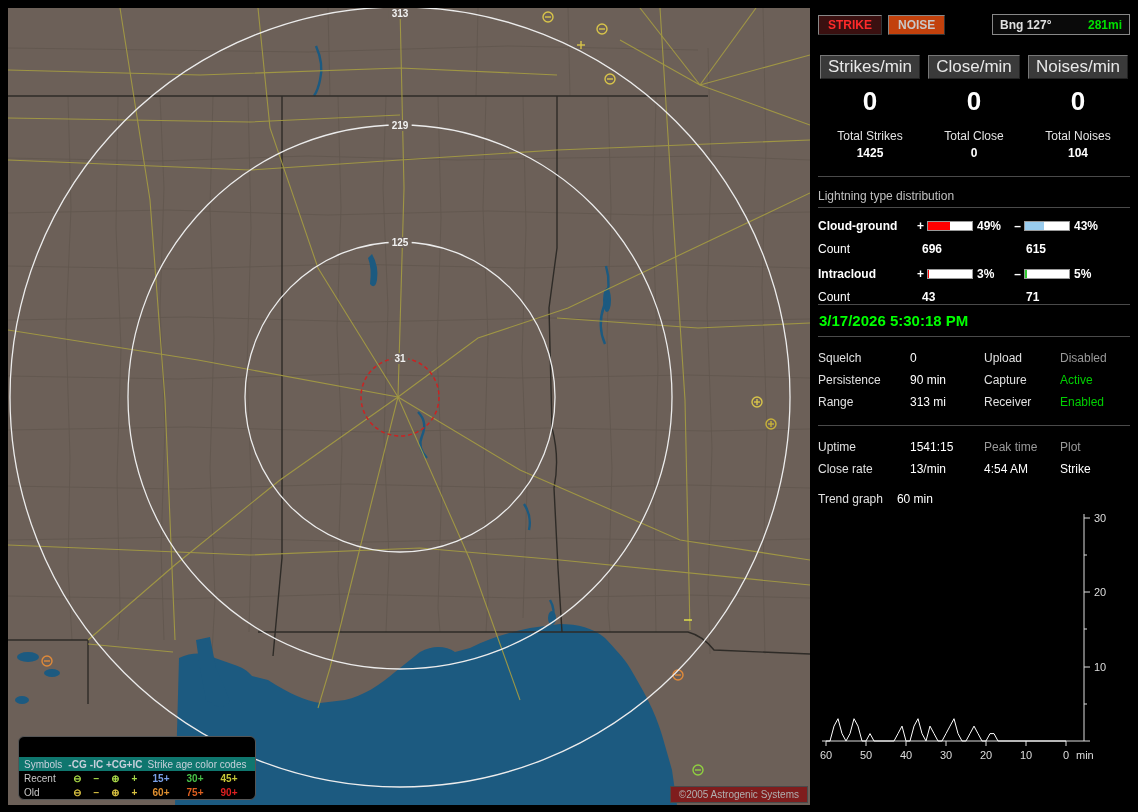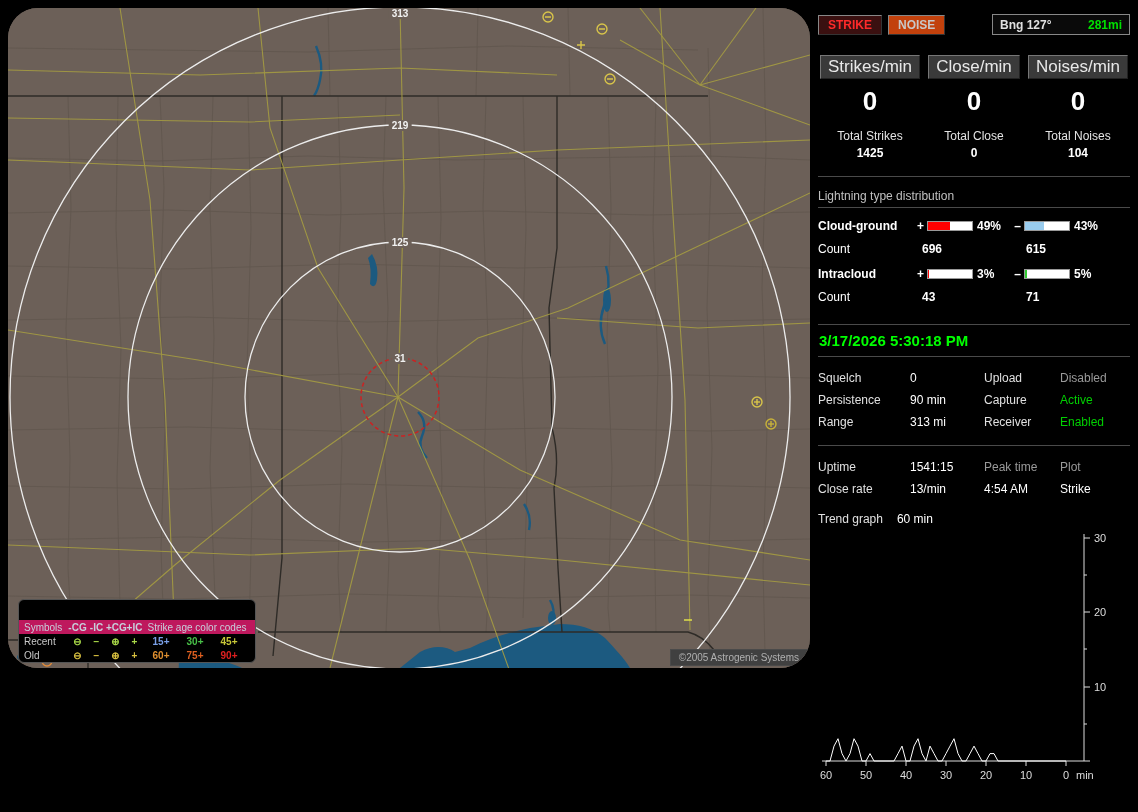--- a/index.html
+++ b/index.html
@@ -1,36 +1,36 @@
 <!DOCTYPE html>
 <html><head>
 <meta charset="utf-8">
 <style>
   * { margin:0; padding:0; box-sizing:border-box; }
   html,body { width:1138px; height:812px; background:#000; overflow:hidden;
               font-family:"Liberation Sans", sans-serif; }
   #app { position:relative; width:1138px; height:812px; }
 
   
-  .map { position:absolute; left:8px; top:8px; width:802px; height:660px; background:#6c6058; overflow:hidden;border-radius:30px; }
+  .map { position:absolute; left:8px; top:8px; width:802px; height:797px; background:#6c6058; overflow:hidden; }
   .ring-label { position:absolute; transform:translateX(-50%); left:392px;
                 background:#6c6058; color:#f2f2f2; font-size:10px; font-weight:bold;
                 line-height:11px; padding:0 3px; }
 
   
   .legend { position:absolute; left:10px; bottom:5px; width:238px; background:#000;
             border:1px solid #555; border-radius:6px; color:#c8c8c8; font-size:10px; overflow:hidden; }
   .lg-row { display:flex; align-items:center; height:14px; padding:0 5px; }
-  .lg-head { background:#be185d; color:#c8d0dc;margin-top:20px; }
+  .lg-head { background:#0f766e; color:#c8d0dc;margin-top:20px; }
   .lg-label { width:44px; }
   .lg-sym { width:19px; text-align:center; font-weight:bold; }
   .lg-age { width:34px; text-align:center; font-weight:bold; }
   .lg-agehead { flex:1; text-align:center; font-weight:normal; }
 
-  .copyright { position:absolute; right:2px; bottom:2px; background:#404040; border:1px solid #4a4a4a;
+  .copyright { position:absolute; right:2px; bottom:2px; background:#7f1d1d; border:1px solid #4a4a4a;
                color:#b0b0b0; font-size:10px; padding:2px 8px; }
 
   
   .panel { position:absolute; left:818px; top:8px; width:312px; height:797px; color:#e0e0e0; font-size:12px; }
   .topbar { margin-top:6px; display:flex; align-items:center; }
   .btn { font-family:"Liberation Sans", sans-serif; font-size:12px; font-weight:bold;
          background:#c2410c; border:1px outset #888; padding:2px 9px; margin-right:6px; cursor:pointer; }
   .btn.strike { color:#ff2a2a; background:#3a1010; }
   .btn.noise  { color:#c8c8c8; }
   .bng { margin-left:auto; width:138px; height:21px; background:#0a0a0a; border:1px solid #888;
@@ -50,21 +50,21 @@
   .dist-row { display:flex; align-items:center; margin-top:11px; }
   .dname { width:96px; font-weight:bold; color:#fff; }
   .sign { width:13px; text-align:center; color:#fff; font-weight:bold; }
   .bar { width:46px; height:10px; background:#fff; border:1px solid #999; display:inline-block; overflow:hidden; }
   .fill { display:block; height:100%; }
   .pct { width:38px; font-weight:bold; color:#fff; padding-left:4px; }
   .count-row { display:flex; margin-top:9px; }
   .clabel { width:104px; color:#fff; }
   .cval { width:104px; font-weight:bold; color:#fff; }
 
-  .ts-box { margin-top:20px; border-top:1px solid #4a4a4a; border-bottom:1px solid #4a4a4a;
+  .ts-box { border-top:1px solid #4a4a4a; border-bottom:1px solid #4a4a4a;
             padding:7px 1px; color:#00ff00; font-weight:bold; font-size:15px; }
 
   .grid4 { display:grid; grid-template-columns:92px 74px 76px 70px; row-gap:8px; margin-top:14px; }
   .grid4 .v { color:#fff; }
   .grid4 .muted { color:#9a9a9a; }
 
   .trend-label { margin-top:16px; display:flex; }
   .trend-label .v { color:#fff; margin-left:14px; }
 
   .trend { margin-top:2px; display:block; }

